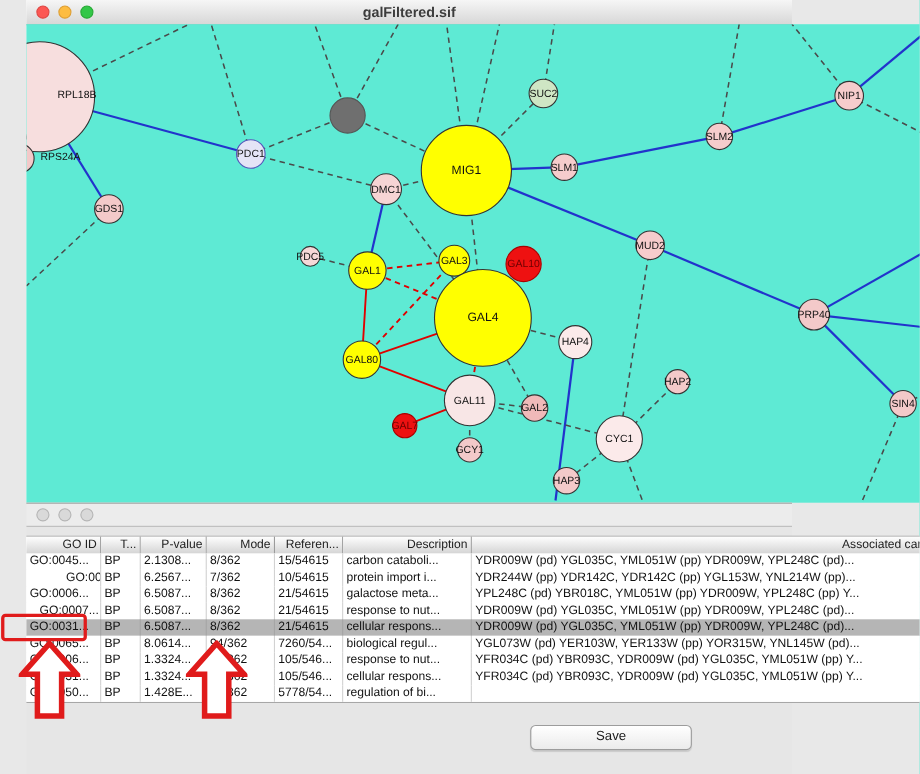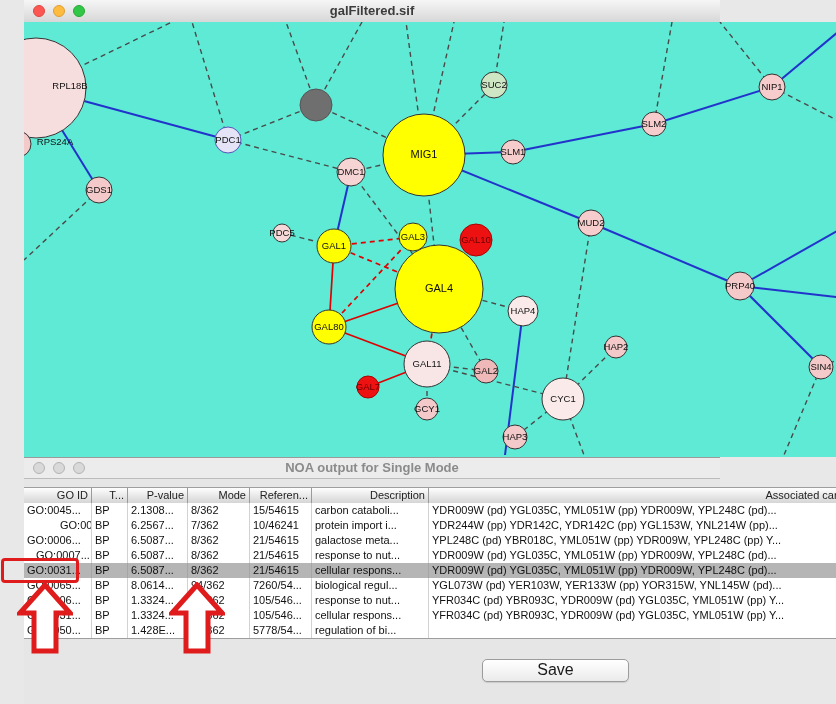--- a/index.html
+++ b/index.html
@@ -33,21 +33,21 @@
           white-space:nowrap;overflow:hidden;border-right:1px solid #d2d2d2;}
   .tr.head{height:15px;}
   .tr.head .td{background:linear-gradient(#fefefe,#d5d5d5);border-right:1px solid #9b9b9b;
                text-align:right;color:#222;}
   .tr.sel{background:#b5b5b5;}
   .tr.sel .td{border-right-color:#a5a5a5;}
 
   
   .osx-btn{position:absolute;top:201px;width:145px;height:21px;border:1px solid #9c9c9c;border-radius:5px;
            background:linear-gradient(#ffffff,#ebebeb);font-family:"Liberation Sans",sans-serif;
-           font-size:16px;color:#1a1a1a;text-align:center;line-height:19px;cursor:default;
+           font-size:12px;color:#1a1a1a;text-align:center;line-height:19px;cursor:default;
            box-shadow:0 1px 1px rgba(0,0,0,0.12);}
   #save-btn{left:458px;}
   #cancel-btn{left:677px;}
 
   
   #hl-box{position:absolute;left:1px;top:558px;width:72px;height:19px;border:3px solid #e01b1b;border-radius:4px;z-index:60;}
   .ann-arrow{position:absolute;z-index:55;}
   #arrow-goid{left:17px;top:582px;}
   #arrow-test{left:169px;top:582px;}
 </style>
@@ -180,21 +180,20 @@
   </div>
 </div>
 
 <div class="window" id="noa-window">
   <div class="titlebar">
     <div class="lights">
       <span class="light gray"></span>
       <span class="light gray"></span>
       <span class="light gray"></span>
     </div>
-    <span class="title">NOA output for Single Mode</span>
   </div>
 
   <div id="noa-table">
       <div class="tr head">
         <div class="td" style="width: 68px;">GO ID</div>
         <div class="td" style="width: 36px;">T...</div>
         <div class="td" style="width: 60px;">P-value</div>
         <div class="td" style="width: 62px;">Mode</div>
         <div class="td" style="width: 62px;">Referen...</div>
         <div class="td" style="width: 117px;">Description</div>
@@ -207,21 +206,21 @@
         <div class="td" style="width: 62px;">8/362</div>
         <div class="td" style="width: 62px;">15/54615</div>
         <div class="td" style="width: 117px;">carbon cataboli...</div>
         <div class="td" style="width: 431px;">YDR009W (pd) YGL035C, YML051W (pp) YDR009W, YPL248C (pd)...</div>
       </div>
       <div class="tr">
         <div class="td" style="width: 68px; padding-left: 36px;">GO:0016...</div>
         <div class="td" style="width: 36px;">BP</div>
         <div class="td" style="width: 60px;">6.2567...</div>
         <div class="td" style="width: 62px;">7/362</div>
-        <div class="td" style="width: 62px;">10/46241</div>
+        <div class="td" style="width: 62px;">10/54615</div>
         <div class="td" style="width: 117px;">protein import i...</div>
         <div class="td" style="width: 431px;">YDR244W (pp) YDR142C, YDR142C (pp) YGL153W, YNL214W (pp)...</div>
       </div>
       <div class="tr">
         <div class="td" style="width: 68px;">GO:0006...</div>
         <div class="td" style="width: 36px;">BP</div>
         <div class="td" style="width: 60px;">6.5087...</div>
         <div class="td" style="width: 62px;">8/362</div>
         <div class="td" style="width: 62px;">21/54615</div>
         <div class="td" style="width: 117px;">galactose meta...</div>

